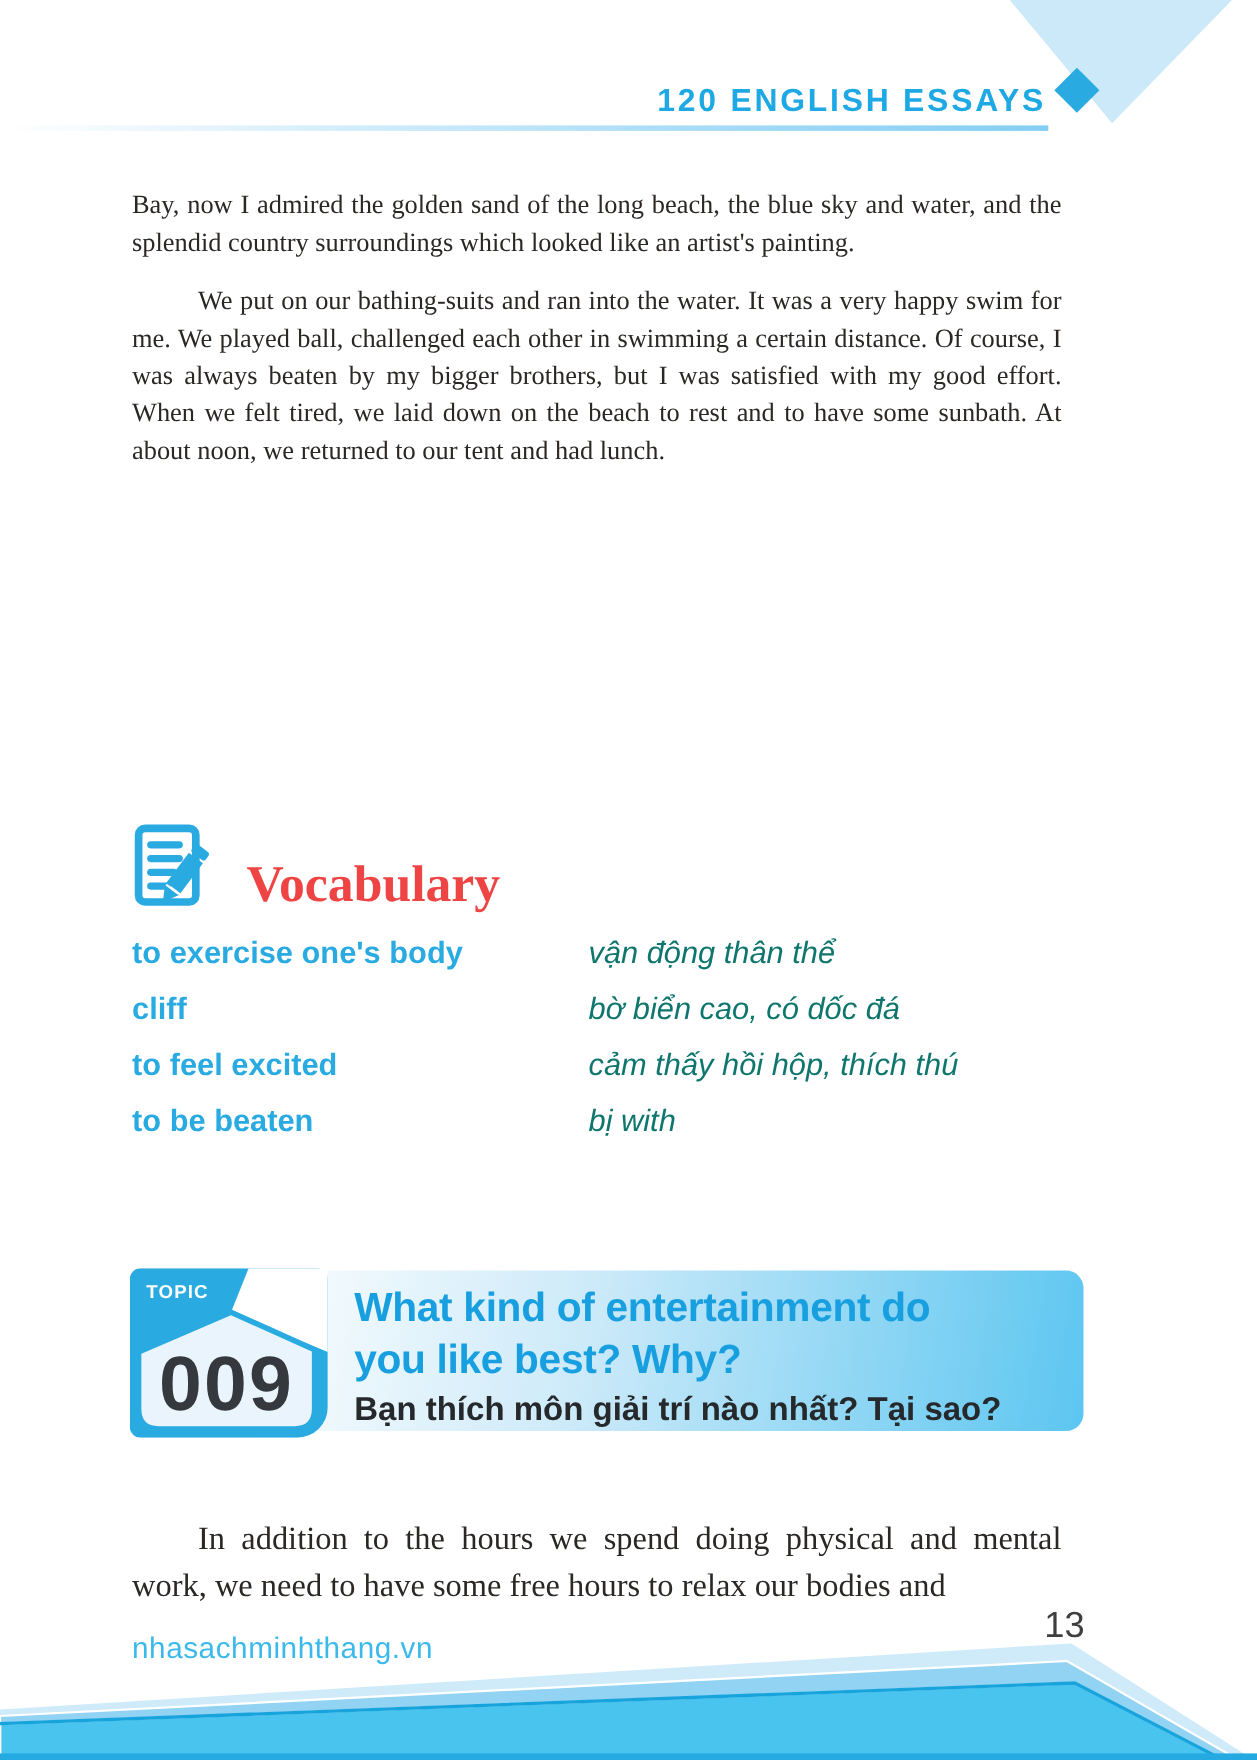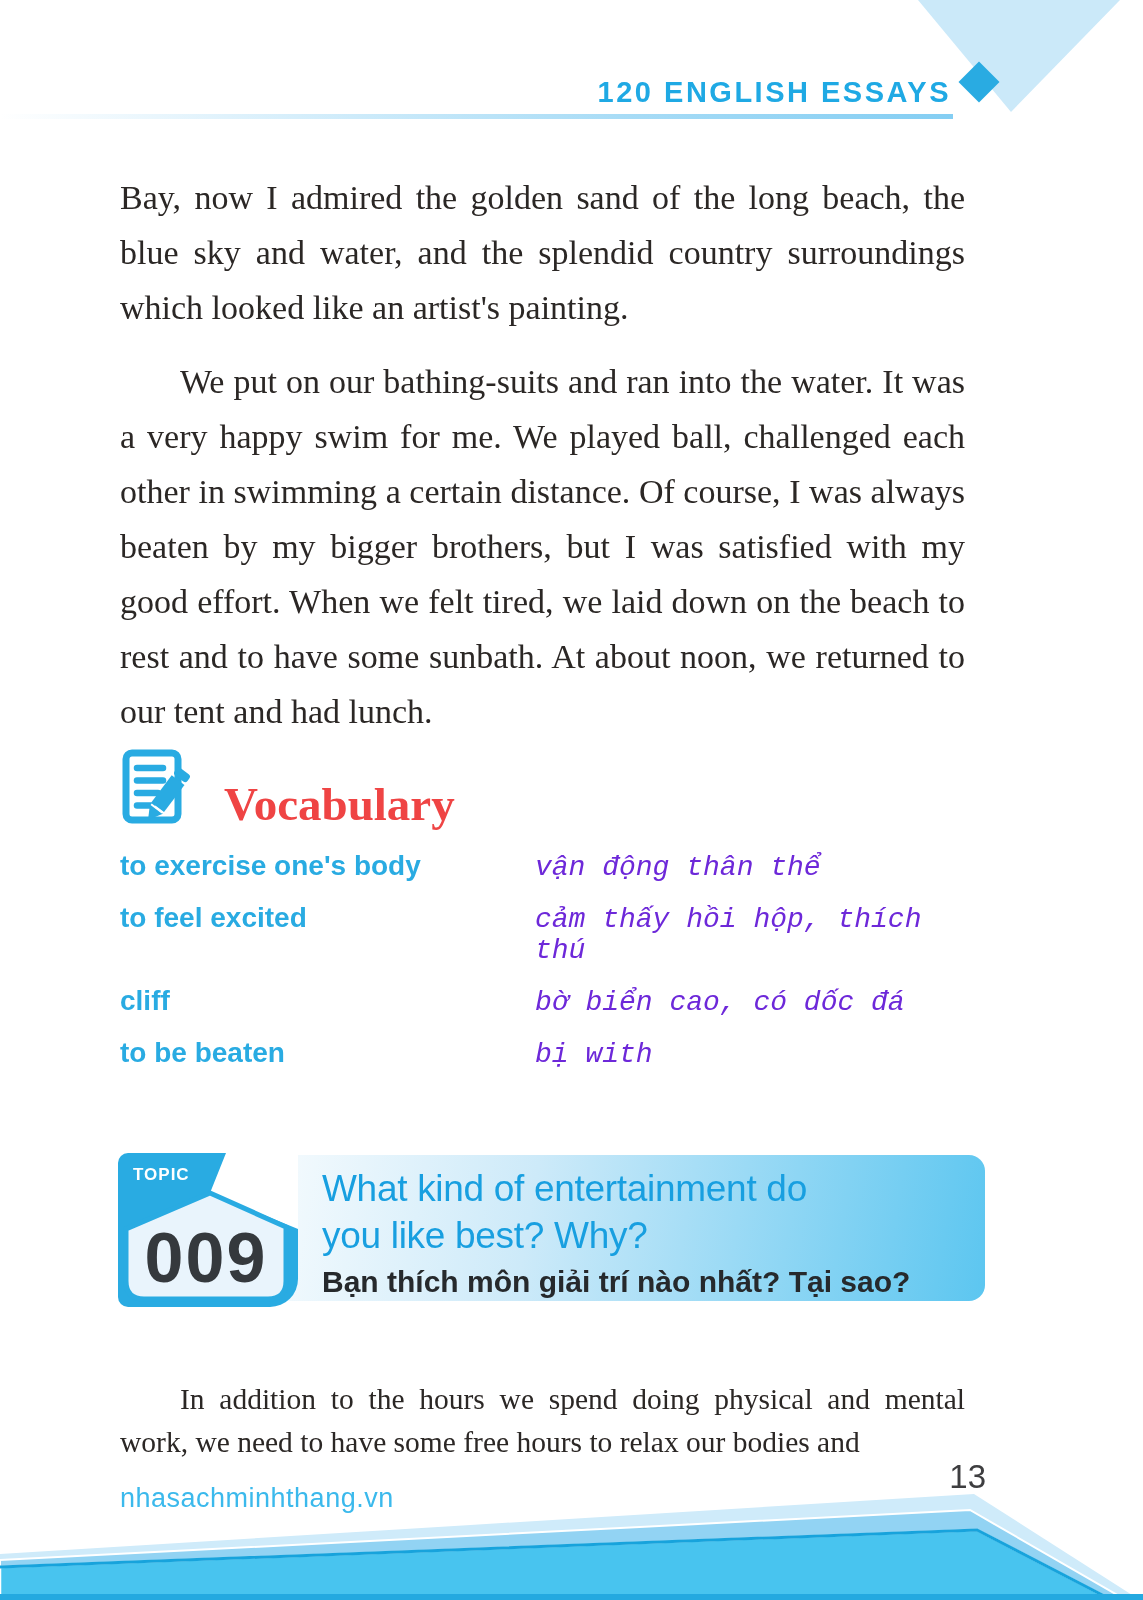--- a/index.html
+++ b/index.html
@@ -20,21 +20,21 @@
   .title-rule {
     position:absolute; top:114px; left:0; width:953px; height:5px;
     background:linear-gradient(to right,
       rgba(160,216,246,0) 0%, rgba(160,216,246,0.35) 25%,
       #A8DCF6 65%, #84CEF3 100%);
   }
 
   
   .essay-1 {
     position:absolute; left:120px; top:170px; width:845px;
-    font-size:34px; line-height:55px; color:#2B2725;
+    font-size:24px; line-height:34px; color:#2B2725;
     text-align:justify;
   }
   .essay-1 p { margin:0; }
   .essay-1 p + p { margin-top:19px; text-indent:60px; }
 
   
   .vocab-head {
     position:absolute; left:118px; top:742px;
     display:flex; align-items:flex-end; gap:18px;
   }
@@ -42,32 +42,32 @@
     font-family:"Liberation Serif","DejaVu Serif",serif;
     font-weight:bold; font-size:47px; line-height:1;
     color:#ef4444; padding-bottom:2px;
   }
   .vocab-list {
     position:absolute; left:120px; top:850px; width:845px;
     font-family:"Liberation Sans","DejaVu Sans",sans-serif; font-size:28px;
   }
   .vocab-row { display:flex; align-items:baseline; margin-bottom:19px; }
   .vocab-term { width:415px; flex:none; color:#29ABE2;font-weight:bold; }
-  .vocab-trans { font-style:italic; color:#6d28d9;font-family:Liberation Mono, monospace; }
+  .vocab-trans { font-style:italic; color:#0f766e; }
 
   
   .topic-banner {
     position:absolute; left:252px; top:1155px; width:733px; height:146px;
     border-radius:16px;
     background:linear-gradient(100deg, #F8FCFE 0%, #CDEAF9 38%, #5CC6F0 100%);
     box-sizing:border-box; padding:10px 18px 0 70px;
   }
   .topic-title {
     font-family:"Liberation Sans","DejaVu Sans",sans-serif;
-    font-weight:normal; font-size:37px; line-height:47px;
+    font-weight:bold; font-size:37px; line-height:47px;
     letter-spacing:-0.3px; color:#189FE0; white-space:nowrap;
   }
   .topic-vi {
     font-family:"Liberation Sans","DejaVu Sans",sans-serif;
     font-weight:bold; font-size:30px; line-height:34px;
     color:#26292C; margin-top:6px; white-space:nowrap;
   }
   .topic-badge { position:absolute; left:118px; top:1153px; }
   .badge-label {
     font-family:"Liberation Sans","DejaVu Sans",sans-serif;
@@ -134,26 +134,26 @@
     </svg>
     <div class="vocab-title">Vocabulary</div>
   </div>
 
   <div class="vocab-list">
     <div class="vocab-row">
       <div class="vocab-term">to exercise one's body</div>
       <div class="vocab-trans">vận động thân thể</div>
     </div>
     <div class="vocab-row">
+      <div class="vocab-term">cliff</div>
+      <div class="vocab-trans">bờ biển cao, có dốc đá</div>
+    </div>
+    <div class="vocab-row">
       <div class="vocab-term">to feel excited</div>
       <div class="vocab-trans">cảm thấy hồi hộp, thích thú</div>
-    </div>
-    <div class="vocab-row">
-      <div class="vocab-term">cliff</div>
-      <div class="vocab-trans">bờ biển cao, có dốc đá</div>
     </div>
     <div class="vocab-row">
       <div class="vocab-term">to be beaten</div>
       <div class="vocab-trans">bị with</div>
     </div>
   </div>
 
   <div class="topic-banner">
     <div class="topic-title">What kind of entertainment do</div>
     <div class="topic-title">you like best? Why?</div>

